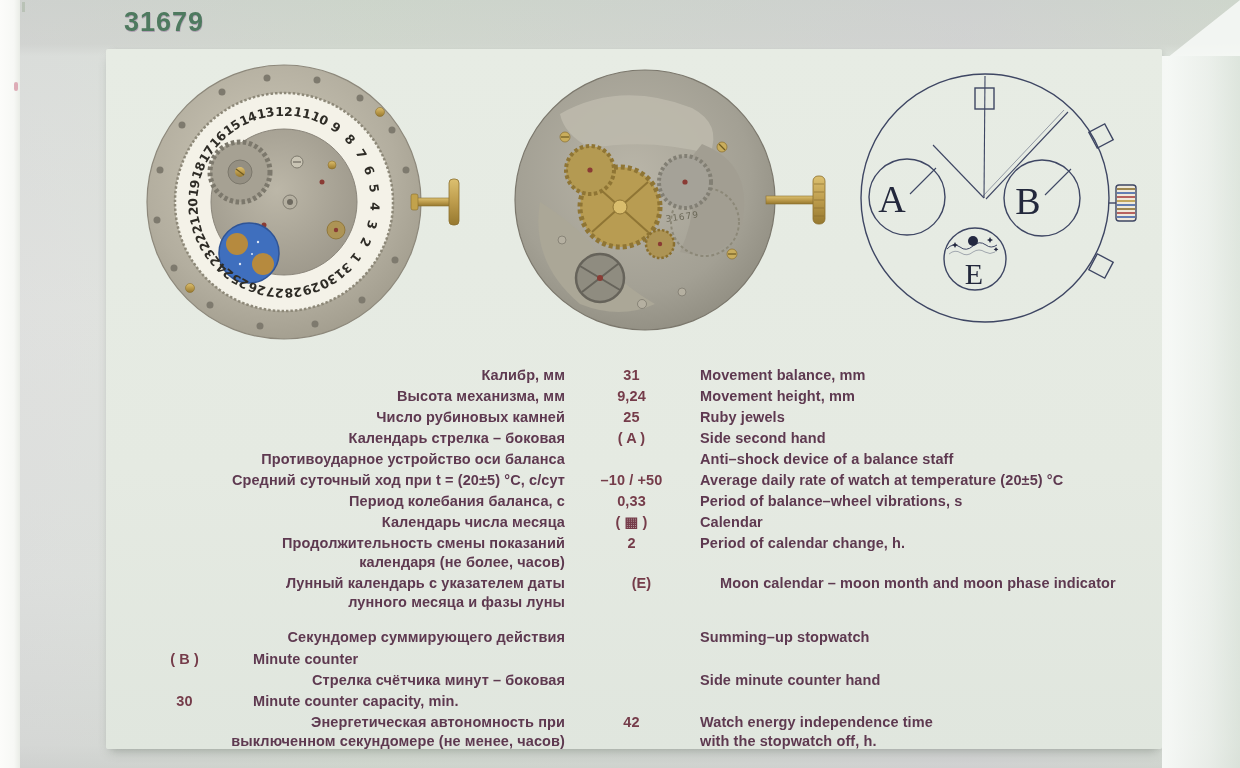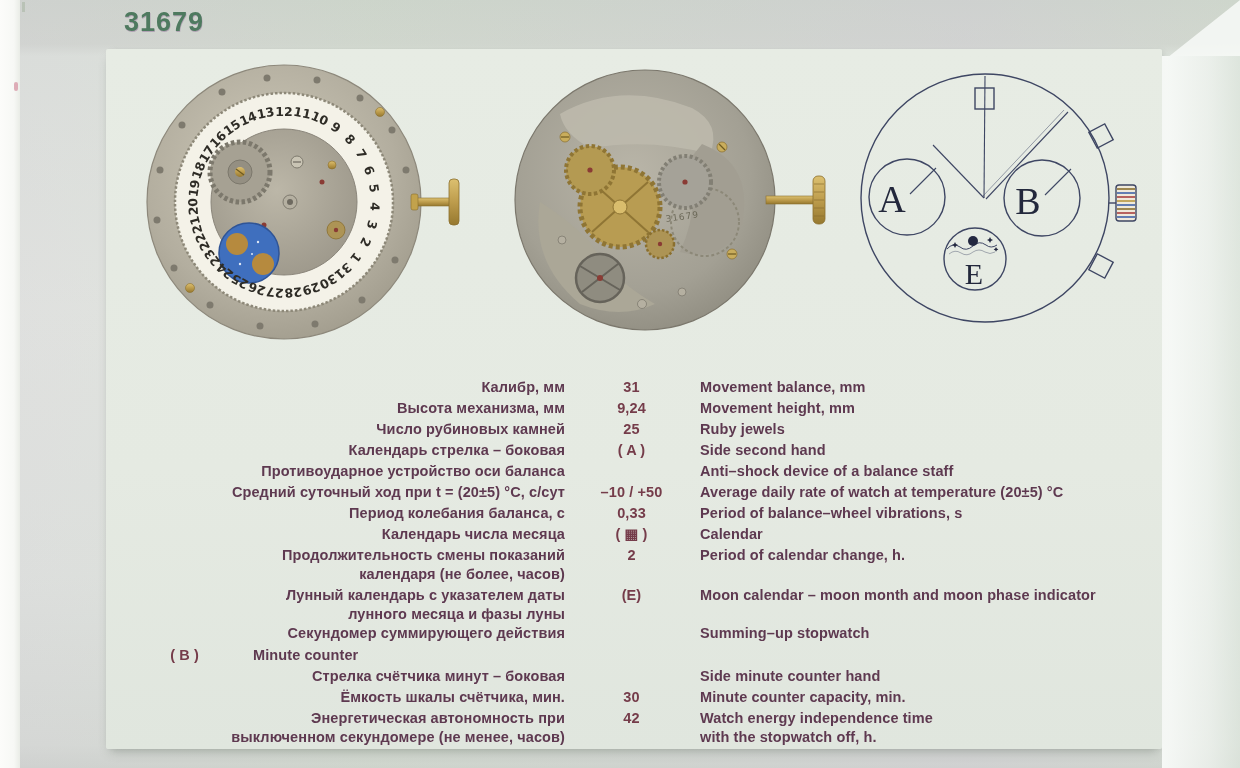--- a/index.html
+++ b/index.html
@@ -36,28 +36,28 @@
     border-radius:2px;
   }
   .page-num{
     position:absolute;left:124px;top:7px;
     font-size:27px;font-weight:bold;letter-spacing:1px;color:#4e7a5f;
     text-shadow:0.5px 0.5px 0 rgba(120,70,130,0.35);
   }
   .photo{position:absolute;}
   
   .spec-table{
-    position:absolute;left:118px;top:378px;width:1040px;
+    position:absolute;left:118px;top:366px;width:1040px;
     color:#5e3950;font-size:14.5px;font-weight:bold;line-height:19px;letter-spacing:0.1px;
   }
   .trow{display:flex;margin-bottom:2px;}
   .trow .ru{width:447px;text-align:right;white-space:pre-line;}
   .trow .val{width:133px;text-align:center;color:#753c4a;}
   .trow .en{flex:1;text-align:left;white-space:pre-line;padding-left:2px;}
-  .trow:nth-child(10){margin-bottom:0;}
+  .trow:nth-child(10){margin-bottom:16px;gap:10px;}
   .trow:nth-child(11){margin-bottom:3px;}
   .datenum{
     font-family:"DejaVu Sans", sans-serif;font-size:12.5px;font-weight:bold;fill:#2e2c26;
   }
   .dlabel{
     font-family:"Liberation Serif", serif;fill:#23283c;
   }
   .engrave{
     font-family:"DejaVu Sans", sans-serif;font-size:9px;fill:#63604f;opacity:.85;letter-spacing:1px;
   }
@@ -356,21 +356,20 @@
     <div class="trow">
       <div class="val">( B )</div>
       <div class="en">Minute counter</div>
     </div>
     <div class="trow">
       <div class="ru">Стрелка счётчика минут – боковая</div>
       <div class="val"></div>
       <div class="en">Side minute counter hand</div>
     </div>
     <div class="trow">
-      <div class="ru">Ёмкость шкалы счётчика, мин.</div>
       <div class="val">30</div>
       <div class="en">Minute counter capacity, min.</div>
     </div>
     <div class="trow">
       <div class="ru">Энергетическая автономность при
 выключенном секундомере (не менее, часов)</div>
       <div class="val">42</div>
       <div class="en">Watch energy independence time
 with the stopwatch off, h.</div>
     </div>

